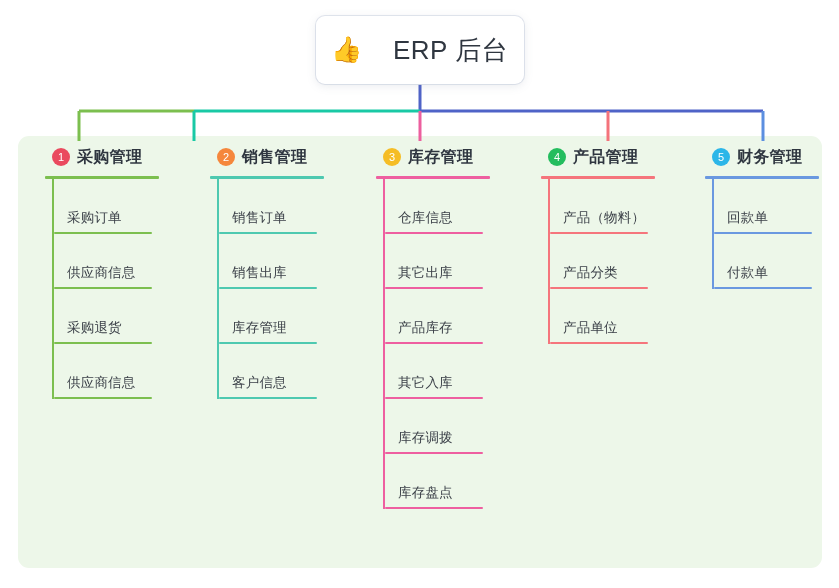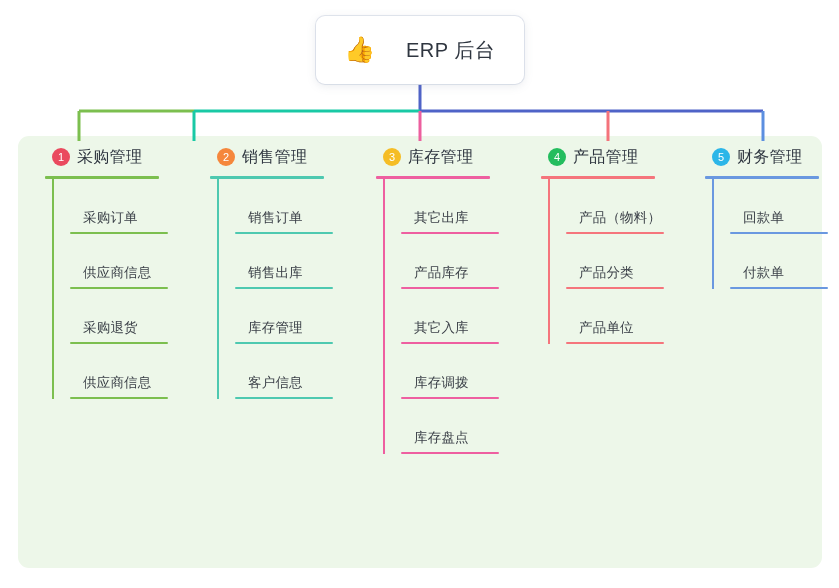--- a/index.html
+++ b/index.html
@@ -38,21 +38,21 @@
     gap: 11px;
   }
   #root-card .thumb {
     font-size: 25px;
     line-height: 1;
     color: #f2c13c;
     display: inline-block;
     transform: translateY(-1px);
   }
   #root-card .root-title {
-    font-size: 20px;
+    font-size: 26px;
     color: #2f3640;
     letter-spacing: 0.5px;
     white-space: nowrap;
     margin-left: 19px;
   }
 
   
   #connectors {
     position: absolute;
     left: 0;
@@ -106,20 +106,21 @@
     line-height: 18px;
     text-align: center;
     flex: 0 0 auto;
     font-weight: normal;
   }
   .col-title {
     font-size: 16px;
     color: #2f3640;
     white-space: nowrap;
     letter-spacing: 0.3px;
+    font-weight: bold;
   }
   .col-rule {
     height: 3px;
     margin-top: 7px;
     border-radius: 1px;
   }
 
   
   .leaves {
     position: relative;
@@ -130,21 +131,21 @@
   .spine {
     position: absolute;
     left: 20px;
     top: 0;
     bottom: 0;
     width: 2px;
   }
   .leaf {
     position: relative;
     height: 55px;
-    margin-left: 18px;
+    margin-left: 2px;
     box-sizing: border-box;
     display: flex;
     align-items: flex-end;
     padding-left: 13px;
     padding-bottom: 7px;
   }
   .leaf .leaf-label {
     font-size: 13.5px;
     color: #3a3f47;
     white-space: nowrap;
@@ -241,20 +242,24 @@
     </div>
     <div class="column" style="left: 363px;">
       <div class="col-head">
         <span class="badge" style="background: rgb(245, 189, 38);">3</span>
         <span class="col-title">库存管理</span>
       </div>
       <div class="col-rule" style="background: rgb(238, 95, 160); width: 114px; margin-left: 13px;"></div>
       <div class="leaves">
         <div class="spine" style="background: rgb(238, 95, 160);"></div>
         <div class="leaf">
+          <span class="leaf-label">仓库信息</span>
+          <div class="leaf-rule" style="background: rgb(238, 95, 160);"></div>
+        </div>
+        <div class="leaf">
           <span class="leaf-label">其它出库</span>
           <div class="leaf-rule" style="background: rgb(238, 95, 160);"></div>
         </div>
         <div class="leaf">
           <span class="leaf-label">产品库存</span>
           <div class="leaf-rule" style="background: rgb(238, 95, 160);"></div>
         </div>
         <div class="leaf">
           <span class="leaf-label">其它入库</span>
           <div class="leaf-rule" style="background: rgb(238, 95, 160);"></div>

